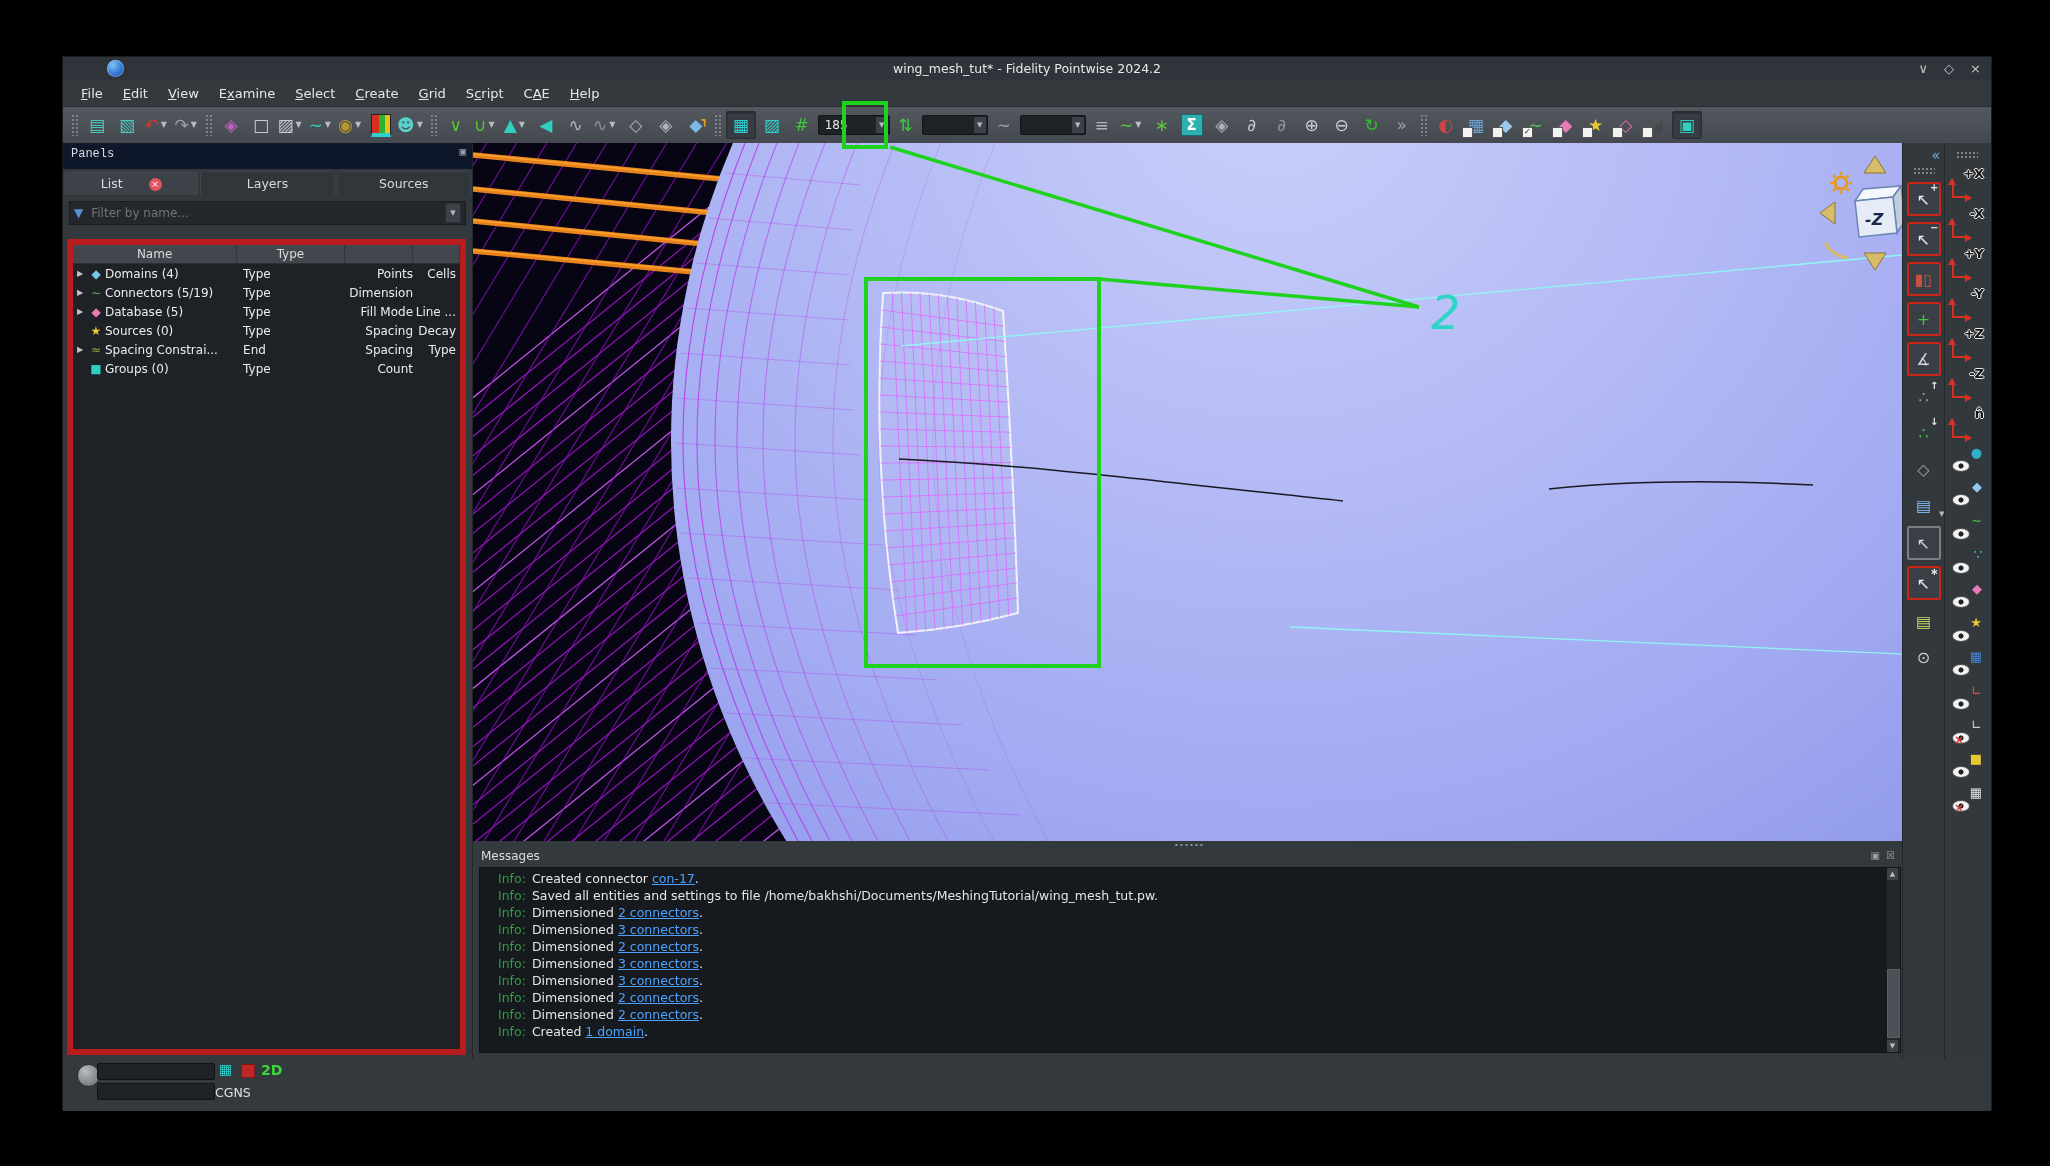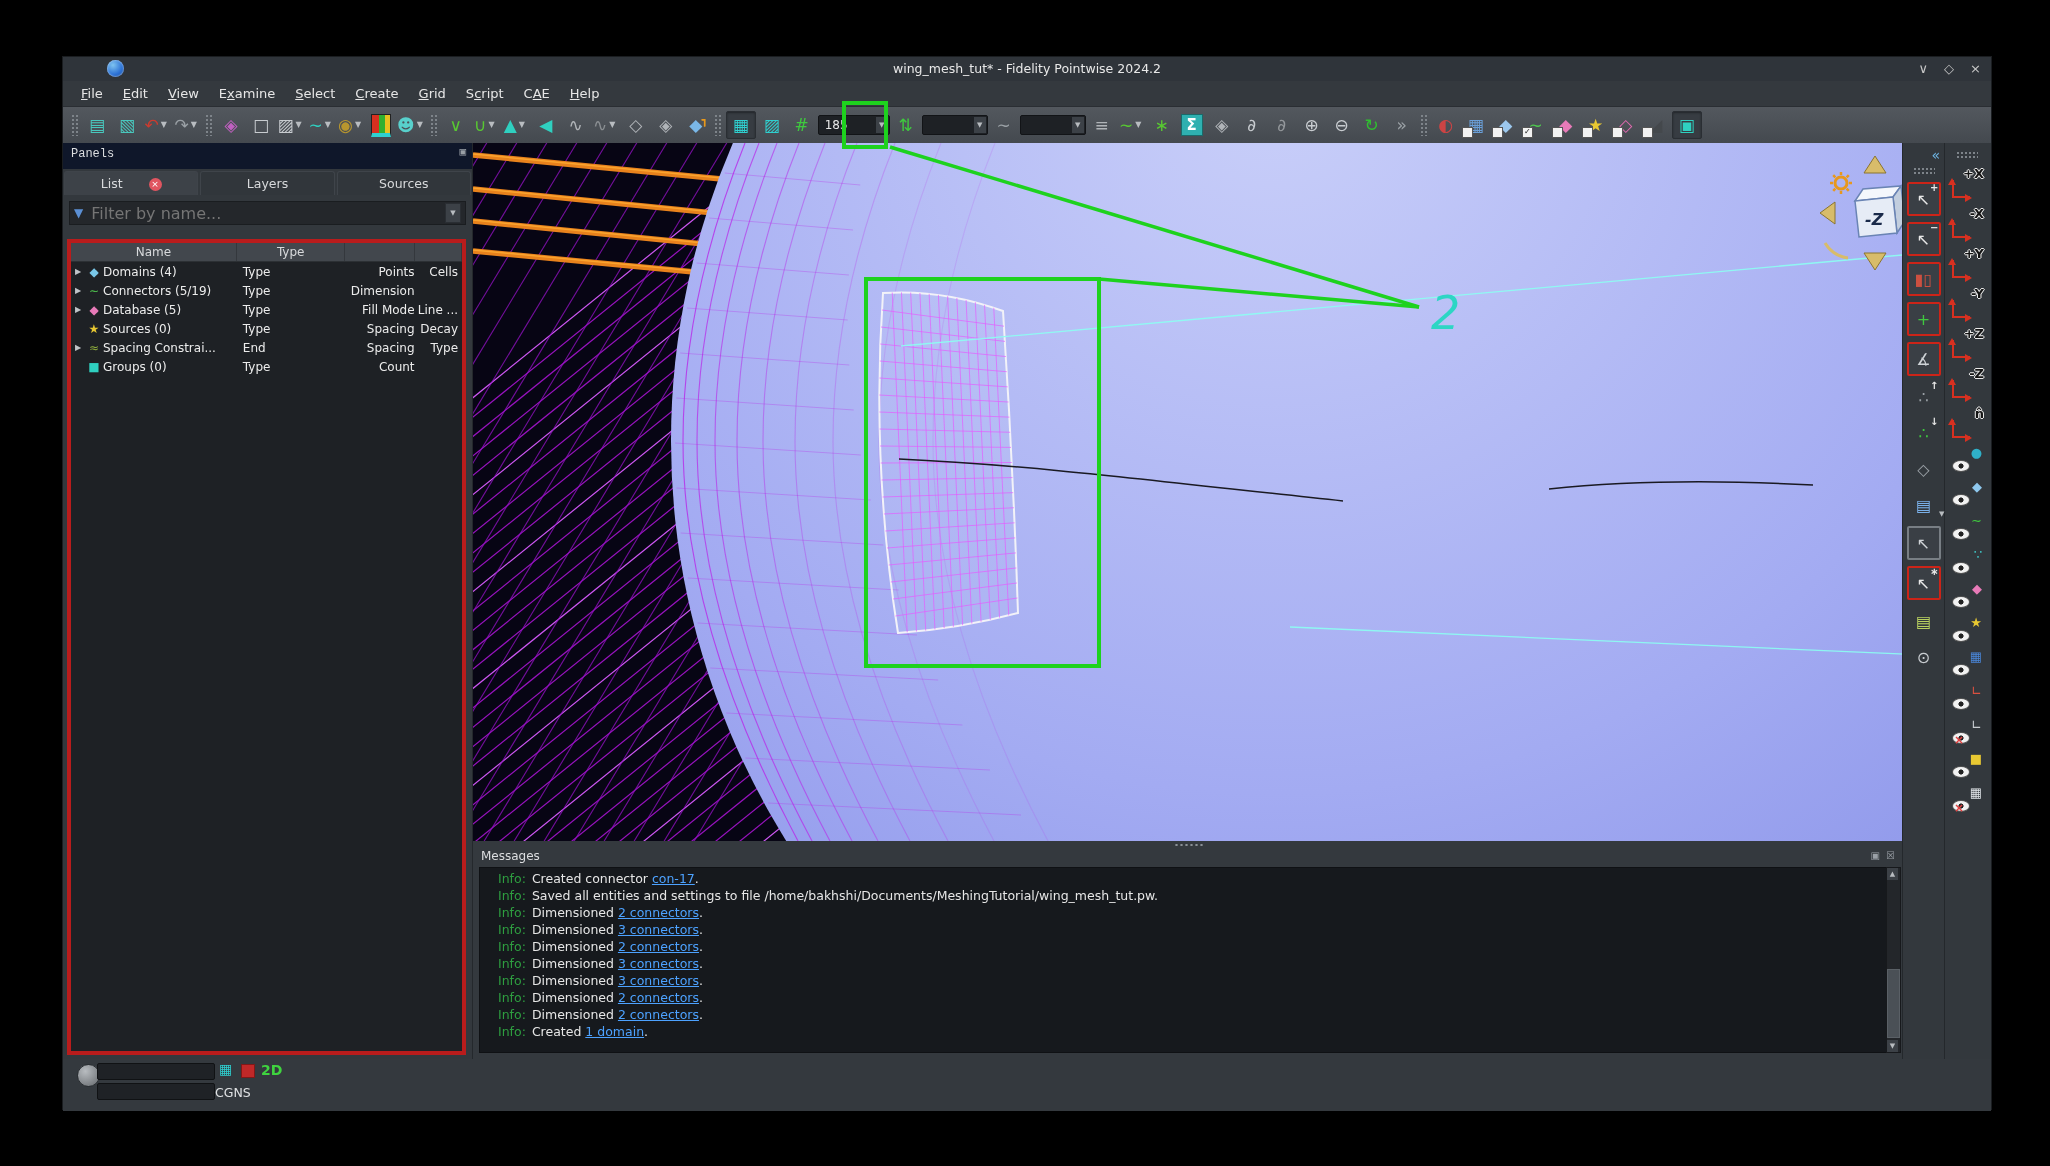--- a/index.html
+++ b/index.html
@@ -52,25 +52,25 @@
   .panel-float{position:absolute;right:6px;top:2px;font-size:11px;color:#9aa0a6;}
   .tabs{display:flex;height:24px;margin-top:2px;}
   .tab{flex:1;text-align:center;font-size:12.5px;line-height:24px;background:#31363b;color:#d8dadc;
        border:1px solid #3f444a;border-bottom:none;margin:0 1px;position:relative;border-radius:3px 3px 0 0;}
   .tab.active{background:#3d4248;}
   .tab-badge{display:inline-block;width:13px;height:13px;border-radius:50%;background:#e05560;color:#fff;
              font-size:9px;line-height:13px;margin-left:26px;vertical-align:middle;}
   .filter-row{margin:6px 6px 6px 6px;height:22px;background:#24272b;border:1px solid #1a1d20;
               display:flex;align-items:center;padding:0 4px;position:relative;}
   .funnel{color:#5b8fd4;font-size:12px;margin-right:6px;}
-  .filter-row input{flex:1;background:transparent;border:none;outline:none;color:#d0d2d4;font-size:16px;
+  .filter-row input{flex:1;background:transparent;border:none;outline:none;color:#d0d2d4;font-size:12px;
                     font-family:inherit;}
   .filter-dd{width:14px;height:18px;background:#3c4147;border:1px solid #2a2e33;color:#b8bcc0;font-size:7px;
              display:flex;align-items:center;justify-content:center;}
-  .tree-box{position:absolute;left:4px;right:6px;top:96px;bottom:4px;background:#1e2125;border:4px solid #b91c1c;}
+  .tree-box{position:absolute;left:4px;right:6px;top:96px;bottom:4px;background:#1e2125;border:6px solid #b91c1c;}
   .tree-header{display:flex;height:18px;background:#42474d;border-bottom:1px solid #2c3034;}
   .tree-header div{font-size:12px;text-align:center;line-height:18px;color:#d8dadc;border-right:1px solid #34383d;box-sizing:border-box;}
   .tree-row{display:flex;height:19px;align-items:center;font-size:12px;color:#ececec;}
   .tc-name{width:168px;display:flex;align-items:center;box-sizing:border-box;}
   .tc-type{width:110px;padding-left:6px;box-sizing:border-box;}
   .tc-3{width:70px;text-align:right;box-sizing:border-box;}
   .tc-4{width:48px;text-align:right;padding-right:4px;box-sizing:border-box;}
   .tw-exp{width:14px;font-size:8px;color:#c0c4c8;text-align:center;}
   .tw-icon{width:18px;text-align:center;font-size:12px;}
   

